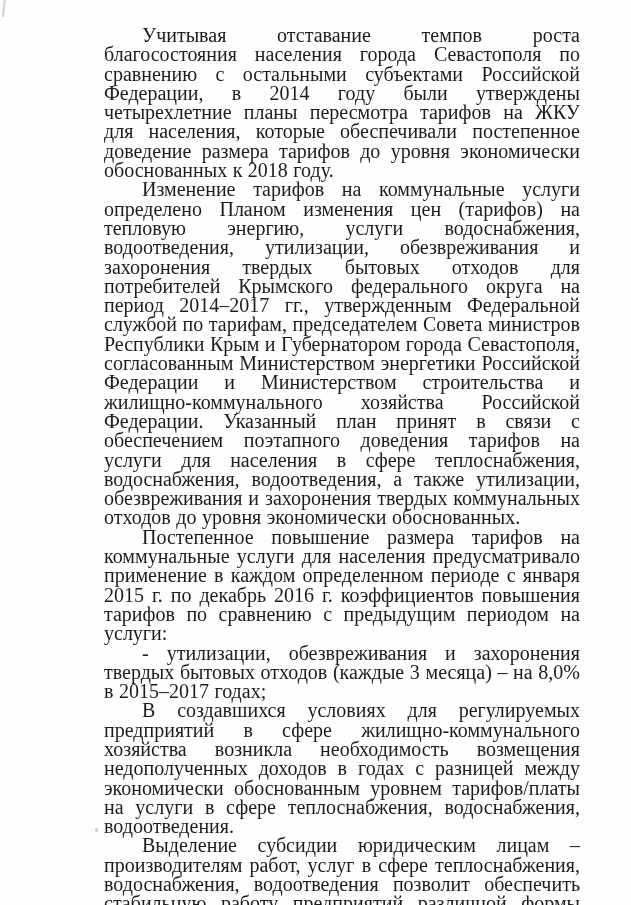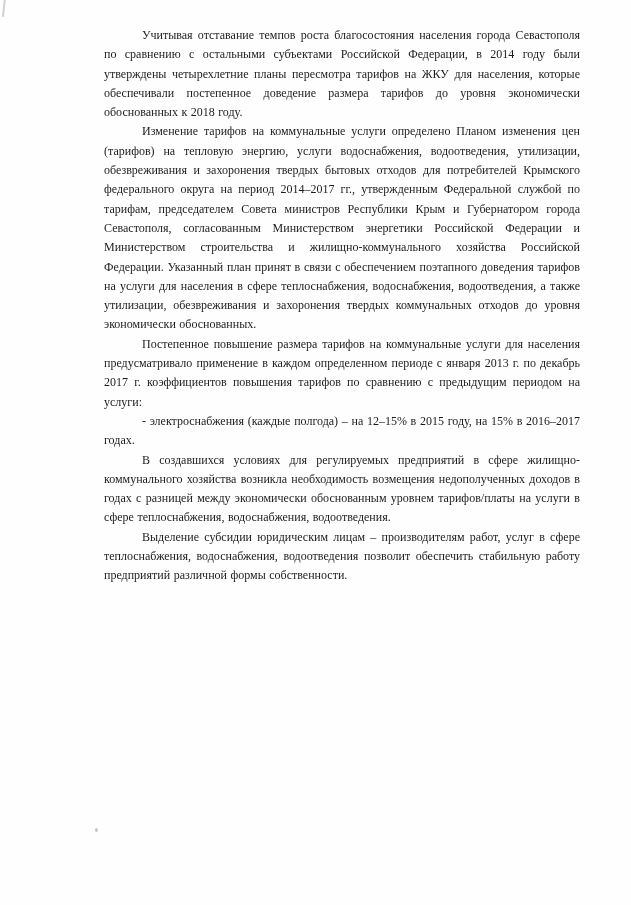--- a/index.html
+++ b/index.html
@@ -24,21 +24,21 @@
   }
   .page-number {
     text-align: center;
     font-size: 16px;
     line-height: 19px;
     margin: 0 0 13px 0;
     letter-spacing: 1px;
   }
   .body-text .para {
     margin: 0;
-    font-size: 12px;
+    font-size: 20px;
     line-height: 19.3px;
     text-align: justify;
     text-indent: 38px;
     word-spacing: 0.5px;
   }
   
   .artifact-corner-line {
     position: absolute;
     left: 3px;
     top: -3px;
@@ -62,19 +62,19 @@
 </head>
 <body>
 
 <div class="page">
   <div class="artifact-corner-line"></div>
   <div class="artifact-speck"></div>
   <div class="content">
     <div class="body-text">
         <p class="para">Учитывая отставание темпов роста благосостояния населения города Севастополя по сравнению с остальными субъектами Российской Федерации, в 2014 году были утверждены четырехлетние планы пересмотра тарифов на ЖКУ для населения, которые обеспечивали постепенное доведение размера тарифов до уровня экономически обоснованных к 2018 году.</p>
         <p class="para">Изменение тарифов на коммунальные услуги определено Планом изменения цен (тарифов) на тепловую энергию, услуги водоснабжения, водоотведения, утилизации, обезвреживания и захоронения твердых бытовых отходов для потребителей Крымского федерального округа на период 2014–2017 гг., утвержденным Федеральной службой по тарифам, председателем Совета министров Республики Крым и Губернатором города Севастополя, согласованным Министерством энергетики Российской Федерации и Министерством строительства и жилищно-коммунального хозяйства Российской Федерации. Указанный план принят в связи с обеспечением поэтапного доведения тарифов на услуги для населения в сфере теплоснабжения, водоснабжения, водоотведения, а также утилизации, обезвреживания и захоронения твердых коммунальных отходов до уровня экономически обоснованных.</p>
-        <p class="para">Постепенное повышение размера тарифов на коммунальные услуги для населения предусматривало применение в каждом определенном периоде с января 2013 г. по декабрь 2017 г. коэффициентов повышения тарифов по сравнению с предыдущим периодом на услуги:</p>
-        <p class="para">- электроснабжения (каждые полгода) – на 12–15% в 2015 году, на 15% в 2016–2017 годах.</p>
+        <p class="para">Постепенное повышение размера тарифов на коммунальные услуги для населения предусматривало применение в каждом определенном периоде с января 2015 г. по декабрь 2016 г. коэффициентов повышения тарифов по сравнению с предыдущим периодом на услуги:</p>
+        <p class="para">- утилизации, обезвреживания и захоронения твердых бытовых отходов (каждые 3 месяца) – на 8,0% в 2015–2017 годах;</p>
         <p class="para">В создавшихся условиях для регулируемых предприятий в сфере жилищно-коммунального хозяйства возникла необходимость возмещения недополученных доходов в годах с разницей между экономически обоснованным уровнем тарифов/платы на услуги в сфере теплоснабжения, водоснабжения, водоотведения.</p>
         <p class="para">Выделение субсидии юридическим лицам – производителям работ, услуг в сфере теплоснабжения, водоснабжения, водоотведения позволит обеспечить стабильную работу предприятий различной формы собственности.</p>
       </div>
   </div>
 </div>
 
 </body></html>

